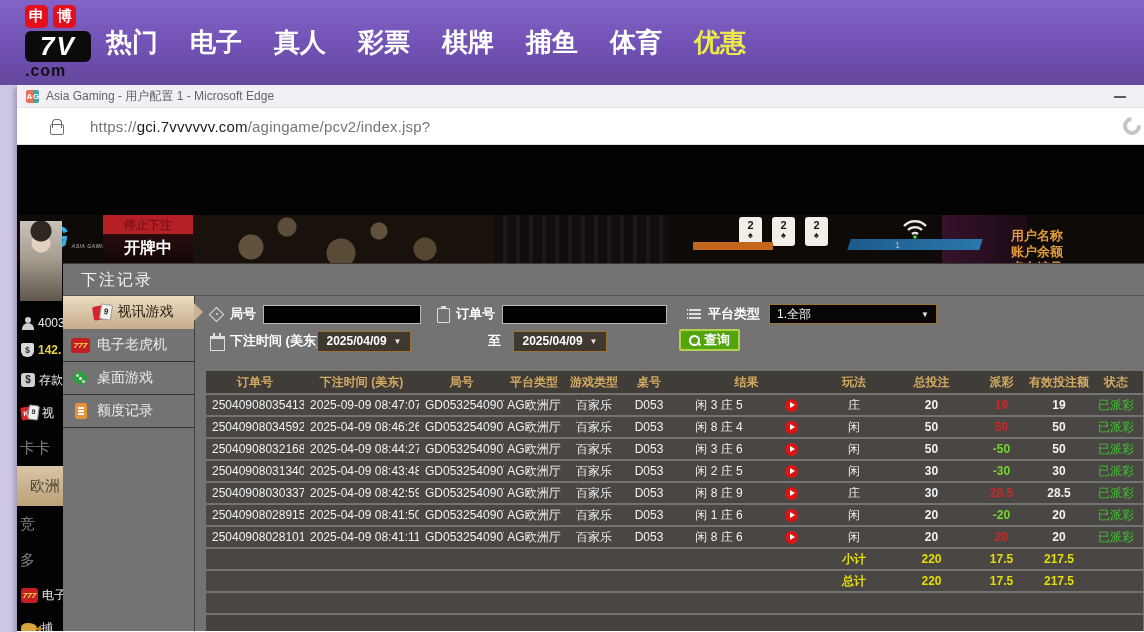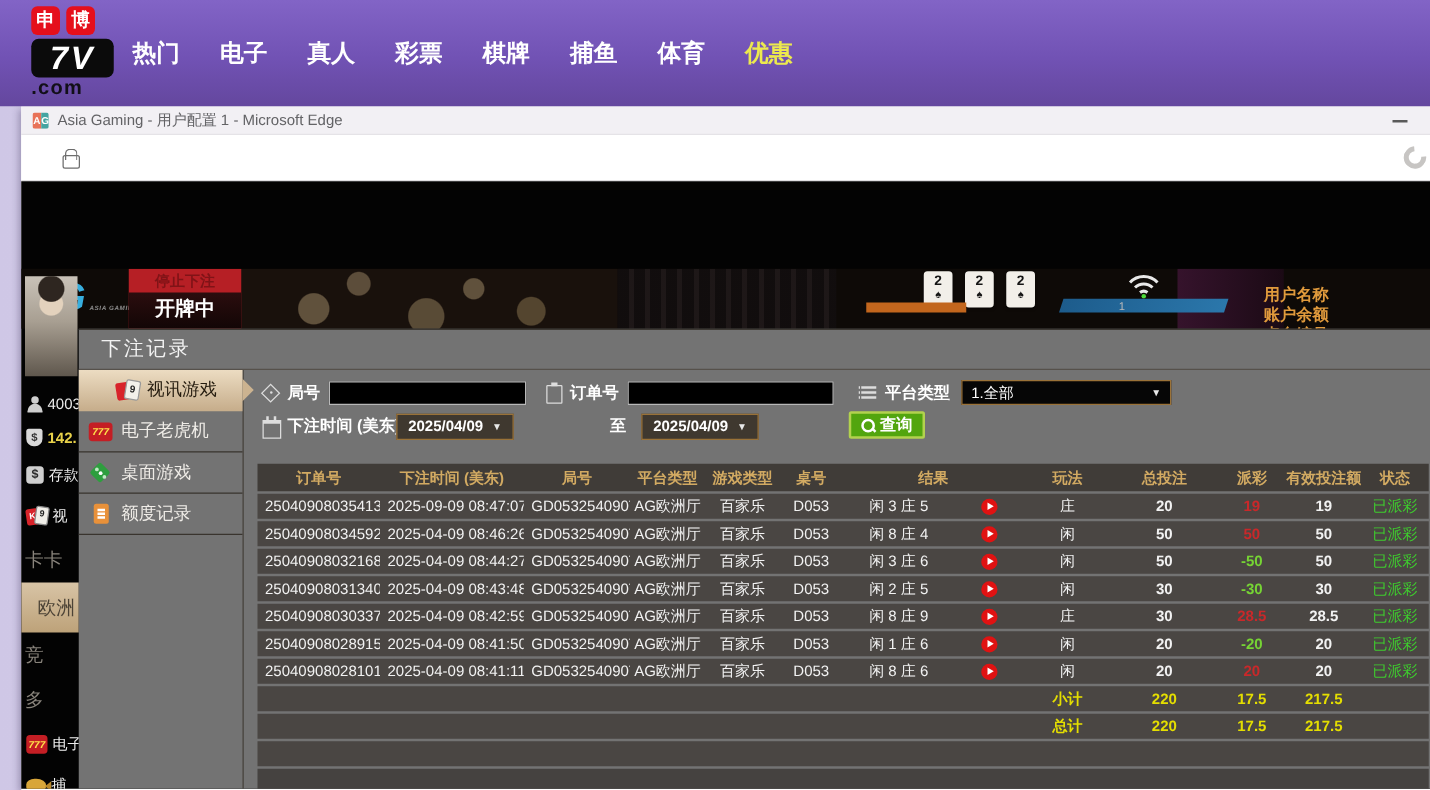--- a/index.html
+++ b/index.html
@@ -14,21 +14,21 @@
     background:linear-gradient(180deg,#8264c6 0%,#7152b4 55%,#64479e 100%); z-index:10; }
   .logo { position:absolute; left:25px; top:5px; }
   .logo-badges { display:flex; gap:5px; }
   .badge { width:23px; height:23px; background:#e50f1c; border-radius:5px; color:#fff;
     font-size:15px; font-weight:bold; display:flex; align-items:center; justify-content:center; }
   .logo-7v { margin-top:3px; width:66px; height:31px; background:#0b0b0b; border-radius:6px;
     color:#fff; font-size:26px; font-weight:bold; font-style:italic; display:flex;
     align-items:center; justify-content:center; letter-spacing:2px; }
   .logo-com { color:#120f18; font-weight:bold; font-size:16px; letter-spacing:1px; margin-top:0; }
   .site-nav { position:absolute; left:106px; top:0; height:85px; display:flex; align-items:center; gap:32px; }
-  .site-nav .nav-item { color:#ffffff; font-size:19px; font-weight:bold; cursor:pointer; }
+  .site-nav .nav-item { color:#ffffff; font-size:26px; font-weight:bold; cursor:pointer; }
   .site-nav .nav-item.accent { color:#ece94e; }
 
   
   .edge-window { position:absolute; left:17px; top:85px; width:1127px; height:547px;
     background:#fff; box-shadow:-2px 2px 6px rgba(40,30,70,.35); }
   .title-bar { height:23px; background:#f2f0f4; display:flex; align-items:center;
     padding-left:9px; gap:7px; position:relative; border-bottom:1px solid #e5e3e7; }
   .favicon { width:13px; height:13px; display:flex; border-radius:2px; overflow:hidden; }
   .fav-a { width:7px; background:#e87258; color:#fff; font-size:8px; font-weight:bold; text-align:center; line-height:13px; }
   .fav-g { width:6px; background:#44a4a2; color:#fff; font-size:8px; font-weight:bold; text-align:center; line-height:13px; }
@@ -256,20 +256,21 @@
   <div class="title-bar">
     <div class="favicon">
       <div class="fav-a">A</div>
         <div class="fav-g">G</div>
     </div>
     <span class="title-text">Asia Gaming - 用户配置 1 - Microsoft Edge</span>
     <div class="win-min"></div>
   </div>
   <div class="url-bar">
     <span class="lock-icon"></span>
+    <span class="url-text"><span>https://</span><span class="url-domain">gci.7vvvvvv.com</span><span>/agingame/pcv2/index.jsp?</span></span>
     <div class="spinner-icon"></div>
   </div>
 
   <div class="game-page">
 
     <div class="casino-band">
       <div class="wallpaper"></div>
       <div class="stripes"></div>
       <div class="pinkblur"></div>
 

